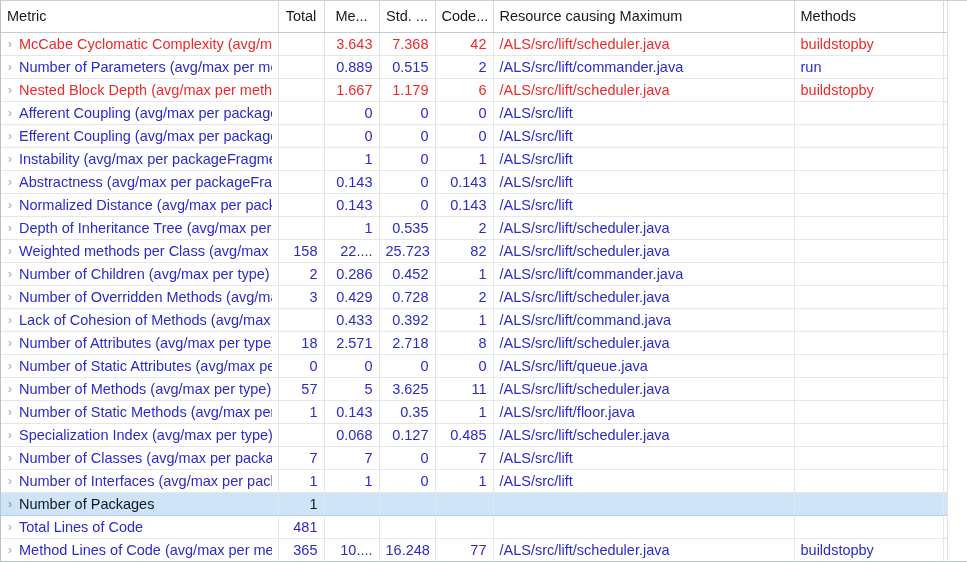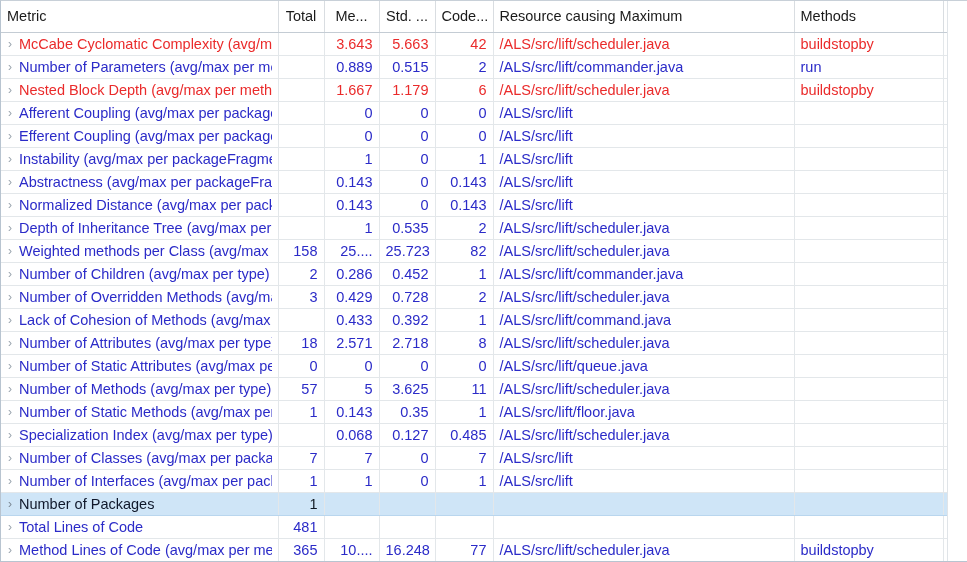--- a/index.html
+++ b/index.html
@@ -153,21 +153,21 @@
     <tbody id="table-body">
         <tr class="row-red">
           <td class="metric-cell">
             <div class="metric-inner">
               <span class="twisty">›</span>
               <span class="metric-label">McCabe Cyclomatic Complexity (avg/max per method)</span>
             </div>
           </td>
           <td class="num"></td>
           <td class="num">3.643</td>
-          <td class="num">5.663</td>
+          <td class="num">7.368</td>
           <td class="num">42</td>
           <td>/ALS/src/lift/scheduler.java</td>
           <td>buildstopby</td>
           <td class="last"></td>
         </tr>
         <tr class="row-blue">
           <td class="metric-cell">
             <div class="metric-inner">
               <span class="twisty">›</span>
               <span class="metric-label">Number of Parameters (avg/max per method)</span>
@@ -287,21 +287,21 @@
           <td class="last"></td>
         </tr>
         <tr class="row-blue">
           <td class="metric-cell">
             <div class="metric-inner">
               <span class="twisty">›</span>
               <span class="metric-label">Weighted methods per Class (avg/max per type)</span>
             </div>
           </td>
           <td class="num">158</td>
-          <td class="num">25....</td>
+          <td class="num">22....</td>
           <td class="num">25.723</td>
           <td class="num">82</td>
           <td>/ALS/src/lift/scheduler.java</td>
           <td></td>
           <td class="last"></td>
         </tr>
         <tr class="row-blue">
           <td class="metric-cell">
             <div class="metric-inner">
               <span class="twisty">›</span>

